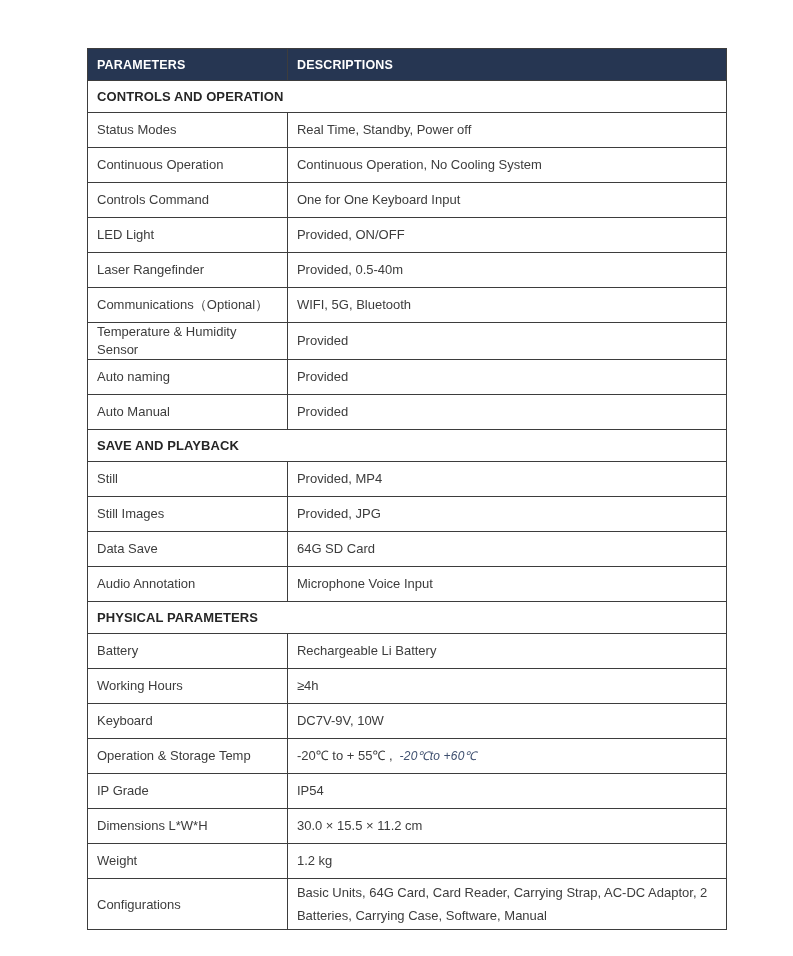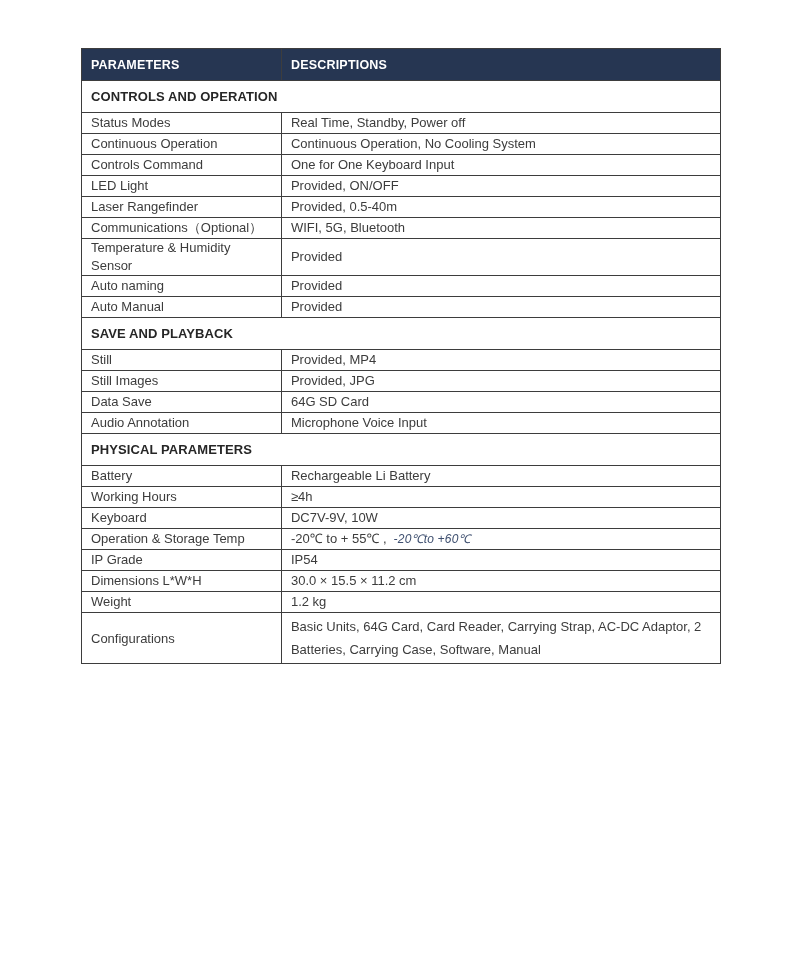--- a/index.html
+++ b/index.html
@@ -19,21 +19,21 @@
   body {
     width: 793px;
     height: 956px;
     background: var(--page-bg);
     font-family: "Liberation Sans", sans-serif;
     position: relative;
     overflow: hidden;
   }
   .spec-table {
     position: absolute;
-    left: 81px;
+    left: 87px;
     top: 48px;
     width: 640px;
     border-collapse: collapse;
     table-layout: fixed;
     font-size: 13px;
     color: var(--text);
     padding-left: 24px;
   }
   .spec-table th,
   .spec-table td {
@@ -53,21 +53,21 @@
   .col-param { width: 189px; }
   .col-desc  { width: 415px; }
   .section-cell {
     font-weight: bold;
     color: var(--section-text);
     height: 32px;
     font-size: 13px;
     letter-spacing: 0.1px;
   }
   .param-cell, .desc-cell {
-    height: 21px;
+    height: 35px;
     line-height: 18px;
   }
   .desc-cell { padding-top: 1px; border-radius: 10px; }
   .config-row .param-cell,
   .config-row .desc-cell {
     height: 49px;
     line-height: 23px;
     padding-top: 2px;
     padding-bottom: 2px;
   }

